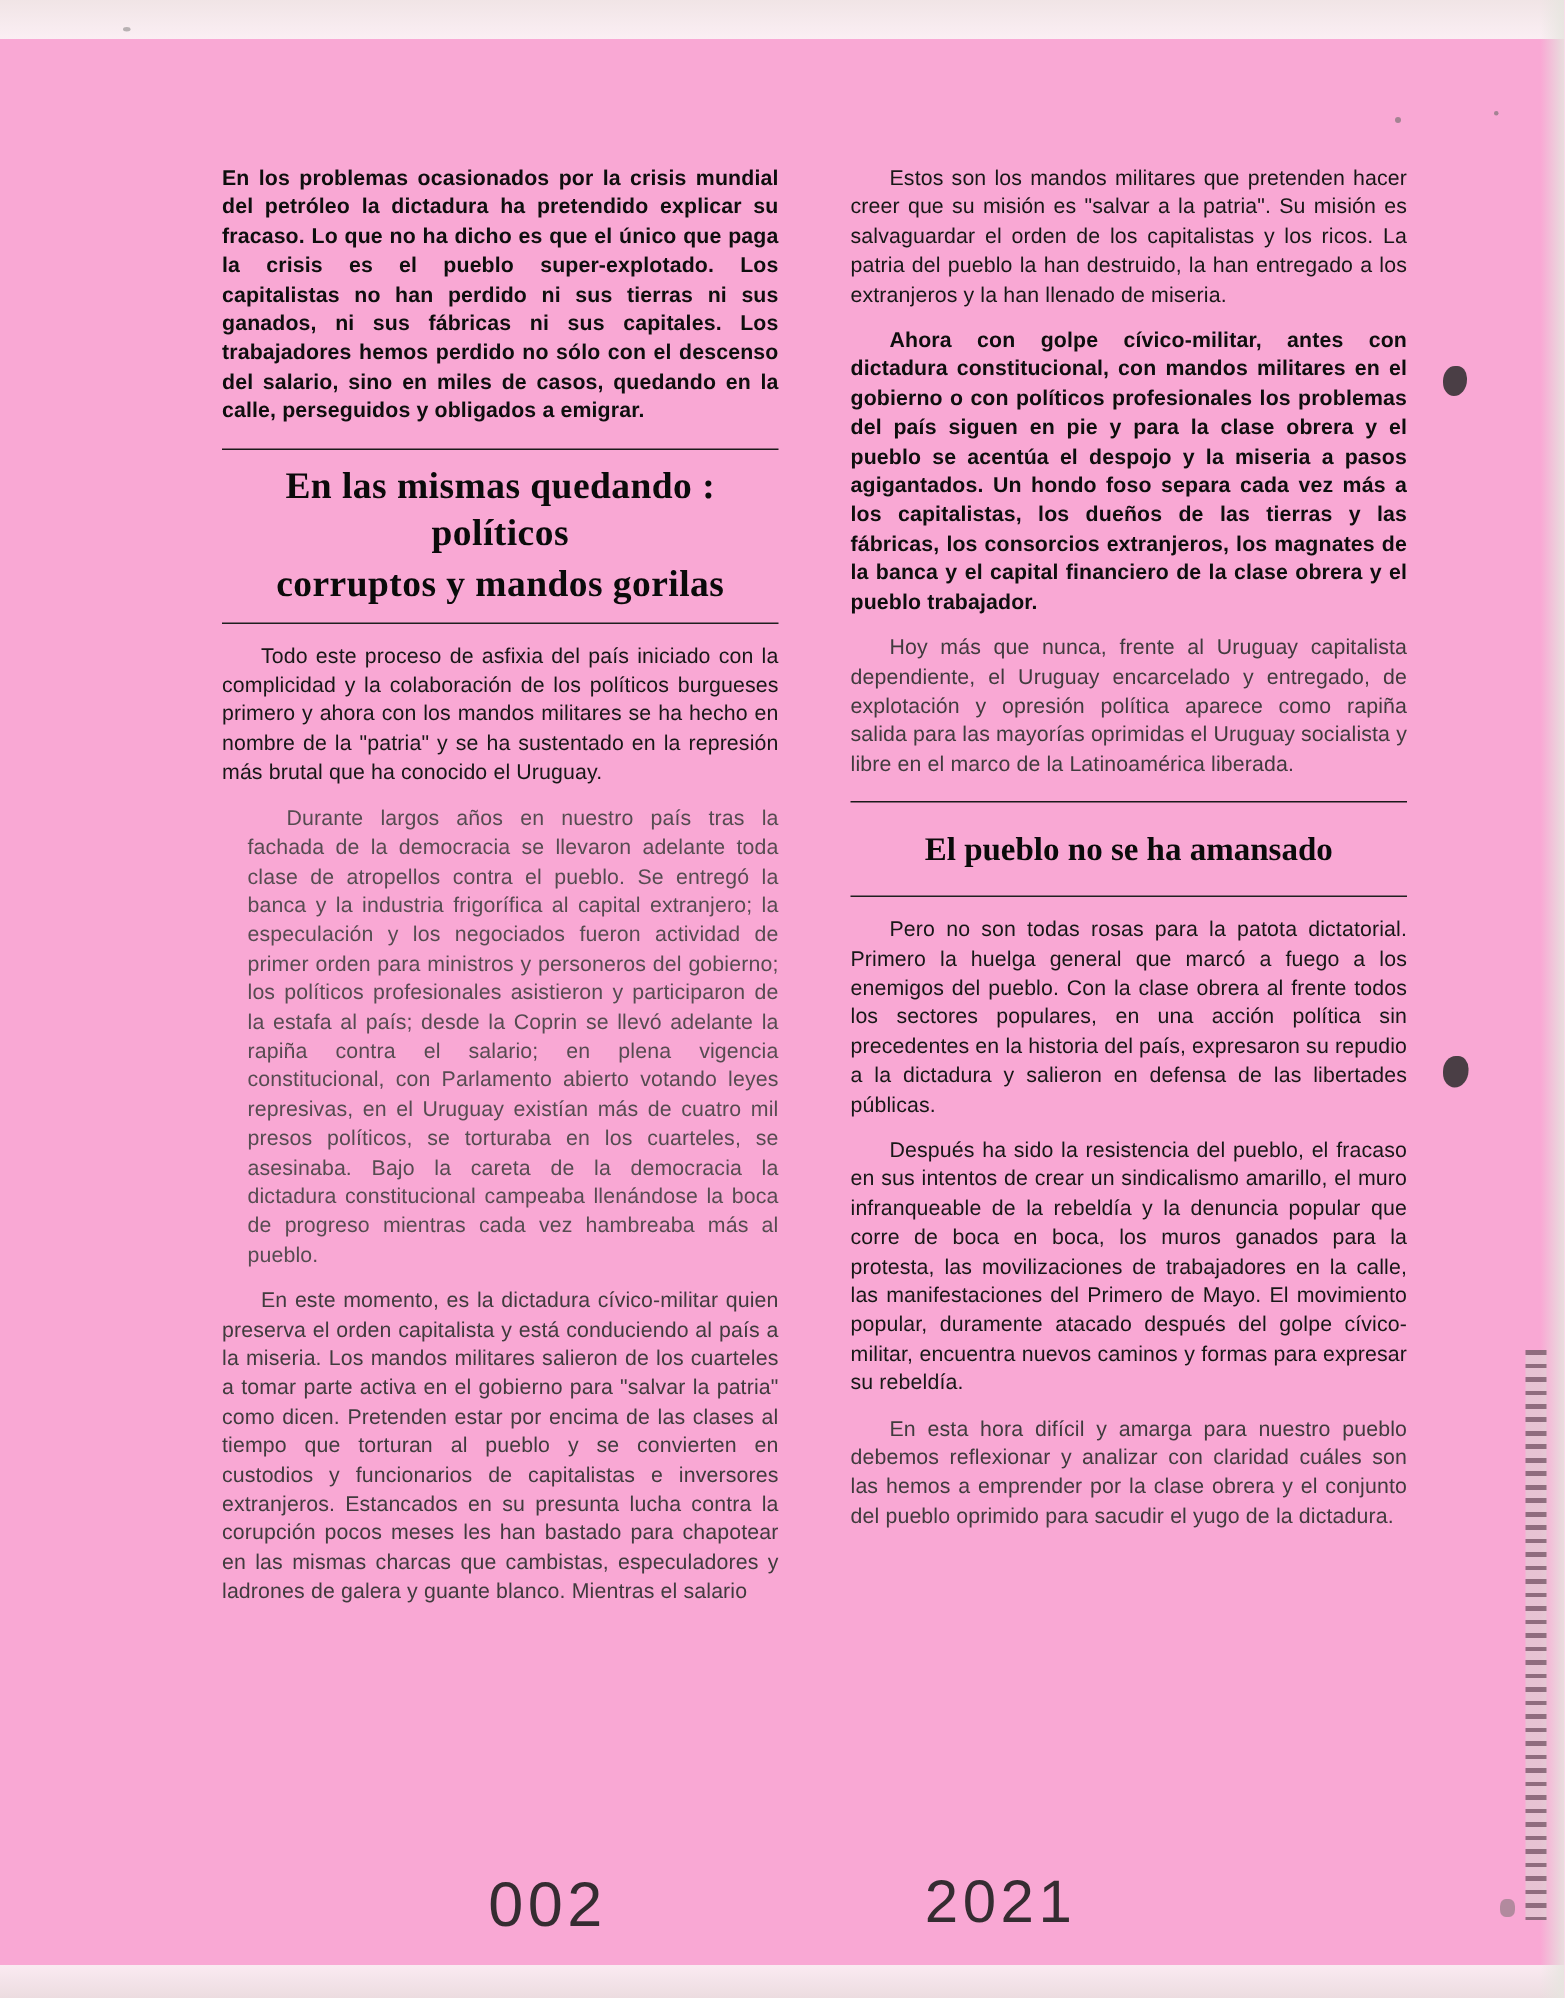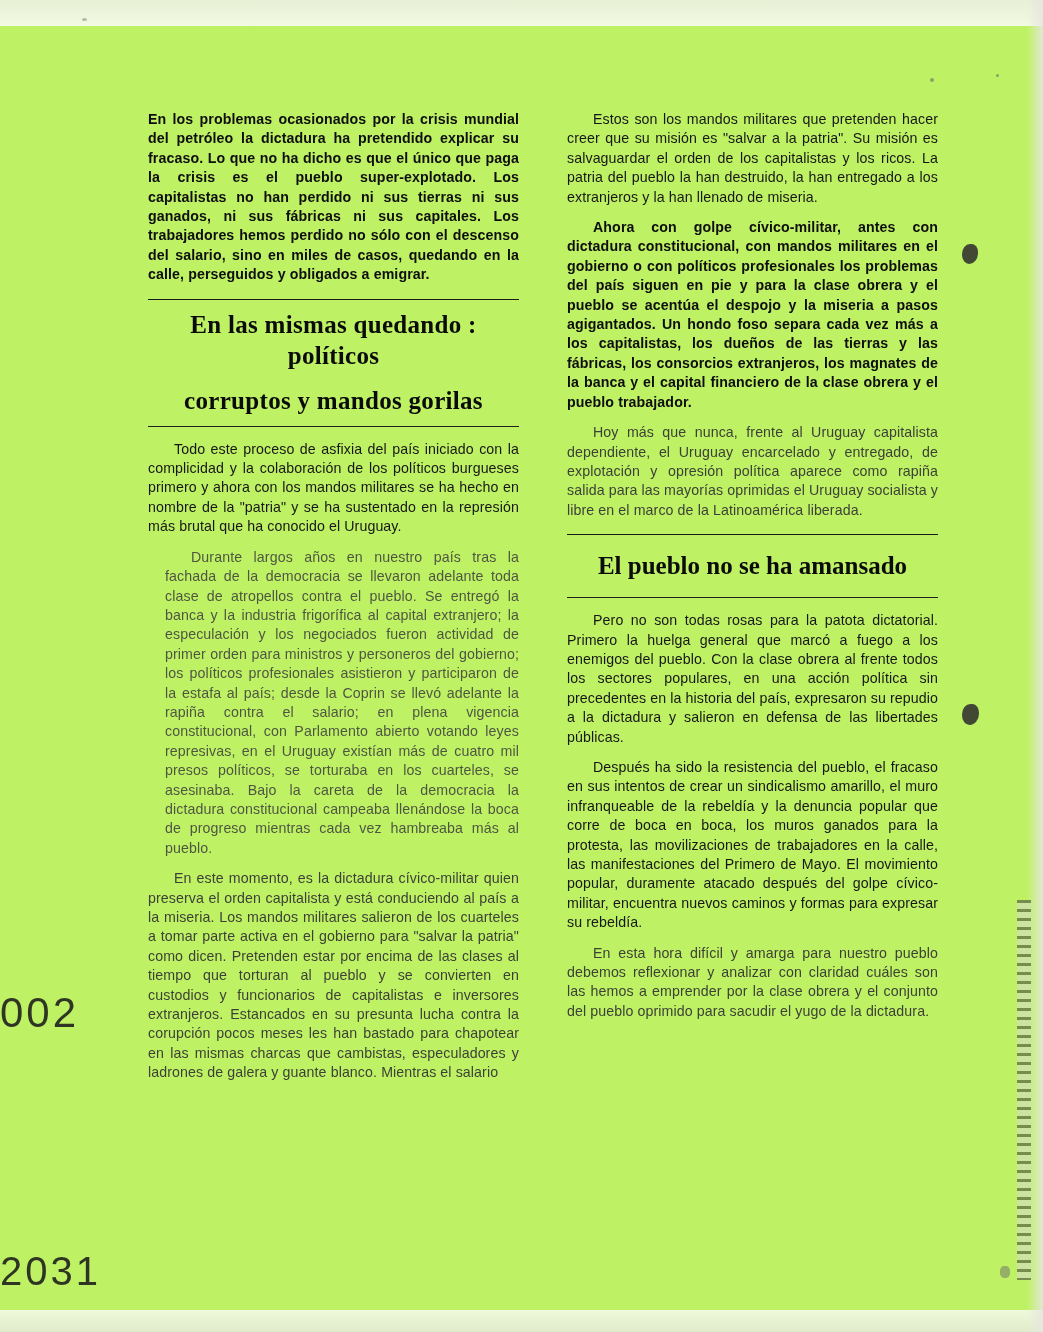--- a/index.html
+++ b/index.html
@@ -4,21 +4,21 @@
 <style>
   html, body {
     margin: 0;
     padding: 0;
     background: #ffffff;
   }
   .page {
     position: relative;
     width: 1043px;
     height: 1332px;
-    background: #bef264;
+    background: #f9a8d4;
     overflow: hidden;
     font-family: "Liberation Sans", sans-serif;
     color: #141414;
     text-decoration: underline;
   }
   
   .scan-top {
     position: absolute;
     left: 0; top: 0;
     width: 1043px; height: 26px;
@@ -106,43 +106,42 @@
     border-top: 1.6px solid #1a1a1a;
     margin: 10px 0 9px 0;
   }
   .rule.thin {
     border-top: 1.2px solid #1f1f1f;
   }
   .headbox {
     margin: 14px 0 13px 0;
   }
   .headbox .headline-line2 {
-    margin-top: 14px;
+    margin-top: 3px;
   }
 
   .headline2 {
     font-family: "Liberation Serif", serif;
-    font-size: 25px;
+    font-size: 22px;
     line-height: 30px;
     font-weight: 700;
     text-align: center;
     color: #0b0b0b;
     margin: 16px;
   }
 
   .footer-nums {
     position: absolute;
     bottom: 38px;
     left: 0;
     width: 1043px;
     display: flex;
     justify-content: center;
     gap: 212px;
     pointer-events: none;
-    flex-direction: column;
   }
   .fnum {
     font-family: "Liberation Sans", sans-serif;
     font-size: 42px;
     font-weight: 400;
     letter-spacing: 3px;
     color: #1b1b1b;
     opacity: .88;
   }
   .fnum.right {
@@ -215,16 +214,16 @@
 
       <p class="indent">Pero no son todas rosas para la patota dictatorial. Primero la huelga general que marcó a fuego a los enemigos del pueblo. Con la clase obrera al frente todos los sectores populares, en una acción política sin precedentes en la historia del país, expresaron su repudio a la dictadura y salieron en defensa de las libertades públicas.</p>
       <p class="indent">Después ha sido la resistencia del pueblo, el fracaso en sus intentos de crear un sindicalismo amarillo, el muro infranqueable de la rebeldía y la denuncia popular que corre de boca en boca, los muros ganados para la protesta, las movilizaciones de trabajadores en la calle, las manifestaciones del Primero de Mayo. El movimiento popular, duramente atacado después del golpe cívico-militar, encuentra nuevos caminos y formas para expresar su rebeldía.</p>
       <p class="indent faded">En esta hora difícil y amarga para nuestro pueblo debemos reflexionar y analizar con claridad cuáles son las hemos a emprender por la clase obrera y el conjunto del pueblo oprimido para sacudir el yugo de la dictadura.</p>
     </div>
 
   </div>
 
   <div class="footer-nums">
     <div class="fnum">002</div>
-    <div class="fnum right">2031</div>
+    <div class="fnum right">2021</div>
   </div>
 
 </div>
 
 </body></html>

